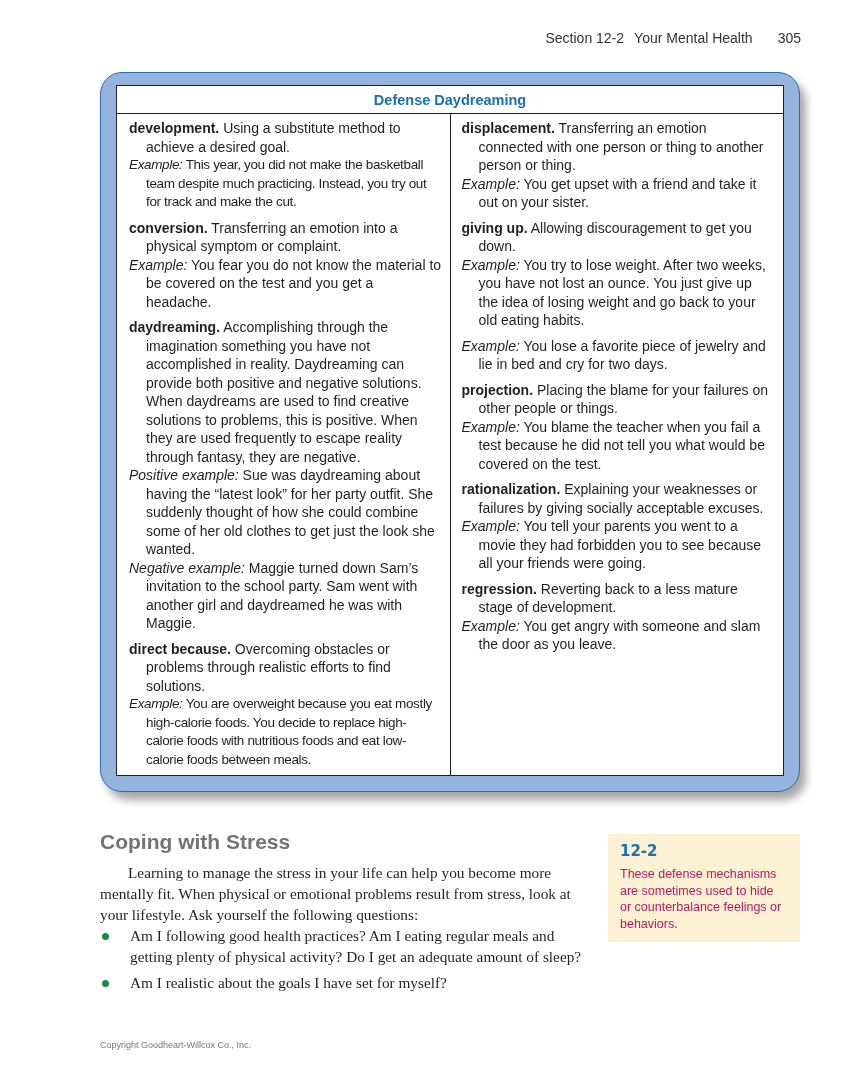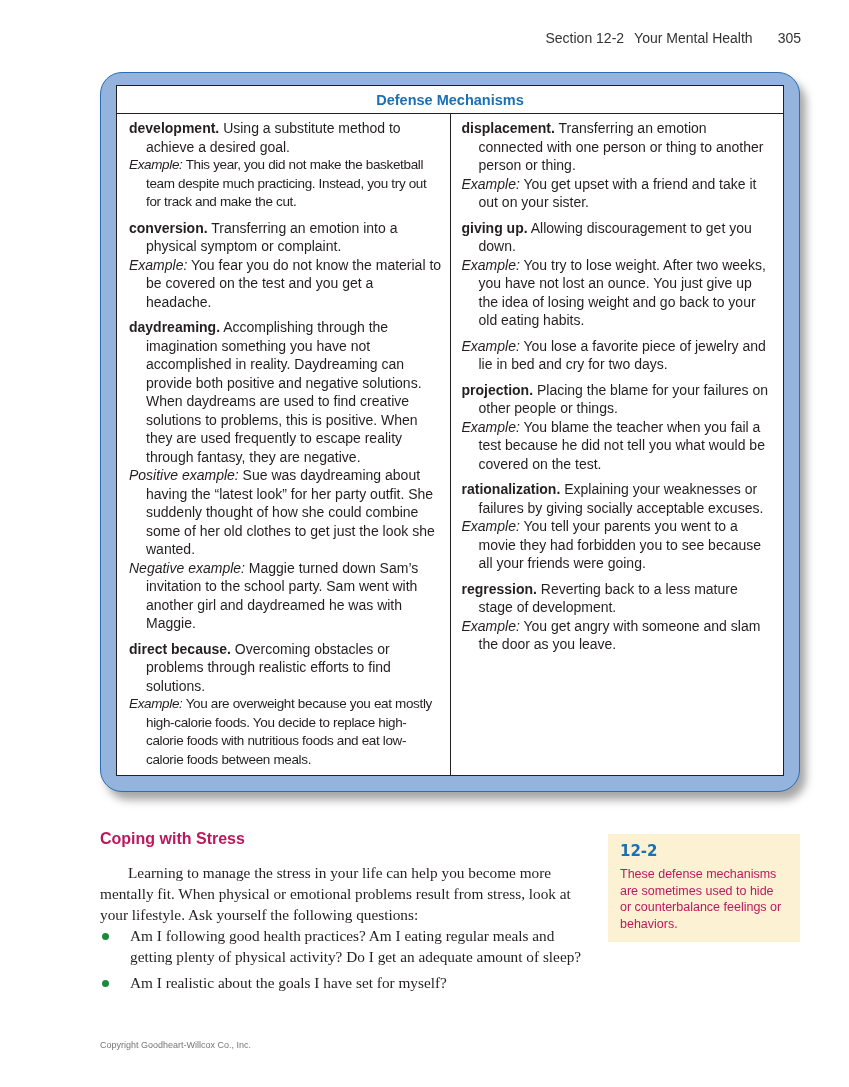--- a/index.html
+++ b/index.html
@@ -32,21 +32,21 @@
     .col.left { border-right: 1px solid #231f20; width: 334px; }
     .col.right { width: 333px; padding-left: 11px; }
     .entry { margin-bottom: 7px; }
     .para { padding-left: 17px; text-indent: -17px; }
     .term { font-weight: bold; }
     .ex-label { font-style: italic; }
     .condensed { font-size: 13.5px; letter-spacing: -0.35px; }
 
     .section-head {
       position: absolute; left: 100px; top: 830px;
-      font-size: 16px; font-weight: bold; color: #be185d;
+      font-size: 21px; font-weight: bold; color: #737373;
     }
     .body-text {
       position: absolute; left: 100px; top: 862px; width: 490px;
       font-family: "Liberation Serif", serif; font-size: 15.3px; line-height: 21px;
       color: #231f20;
     }
     .body-text .intro { text-indent: 28px; }
     .bullets { list-style: none; margin-top: 0; }
     .bullets li { position: relative; padding-left: 30px; margin-top: 5px; }
     .bullets li:first-child { margin-top: 0; }
@@ -71,21 +71,21 @@
 
 <div class="running-head">
   <span class="sec">Section 12-2</span>
   <span class="title">Your Mental Health</span>
   <span class="pg">305</span>
 </div>
 
 <div class="frame"></div>
 
 <div class="table-box">
-  <div class="table-title">Defense Mechanisms</div>
+  <div class="table-title">Defense Daydreaming</div>
   <div class="cols">
     <div class="col left">
 
       <div class="entry">
         <p class="para"><span class="term">development.</span><span> Using a substitute method to achieve a desired goal.</span></p>
         <p class="para condensed"><span class="ex-label">Example:</span><span> This year, you did not make the basketball team despite much practicing. Instead, you try out for track and make the cut.</span></p>
       </div>
 
       <div class="entry">
         <p class="para"><span class="term">conversion.</span><span> Transferring an emotion into a physical symptom or complaint.</span></p>

